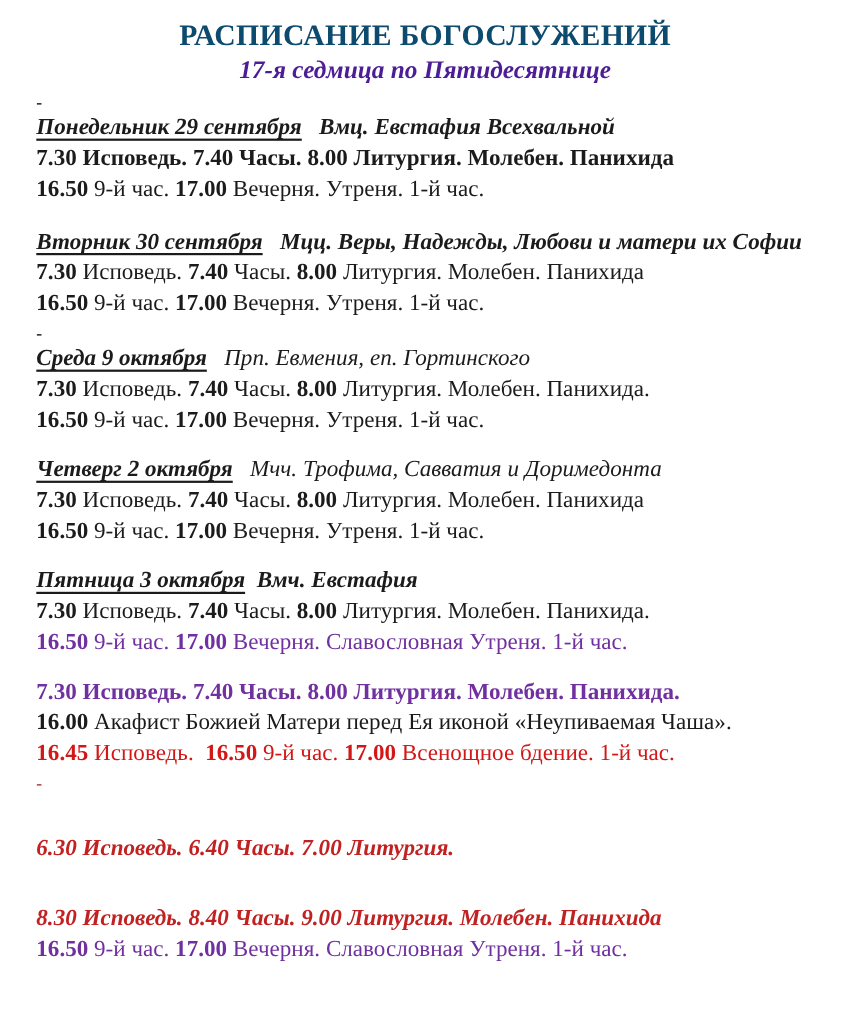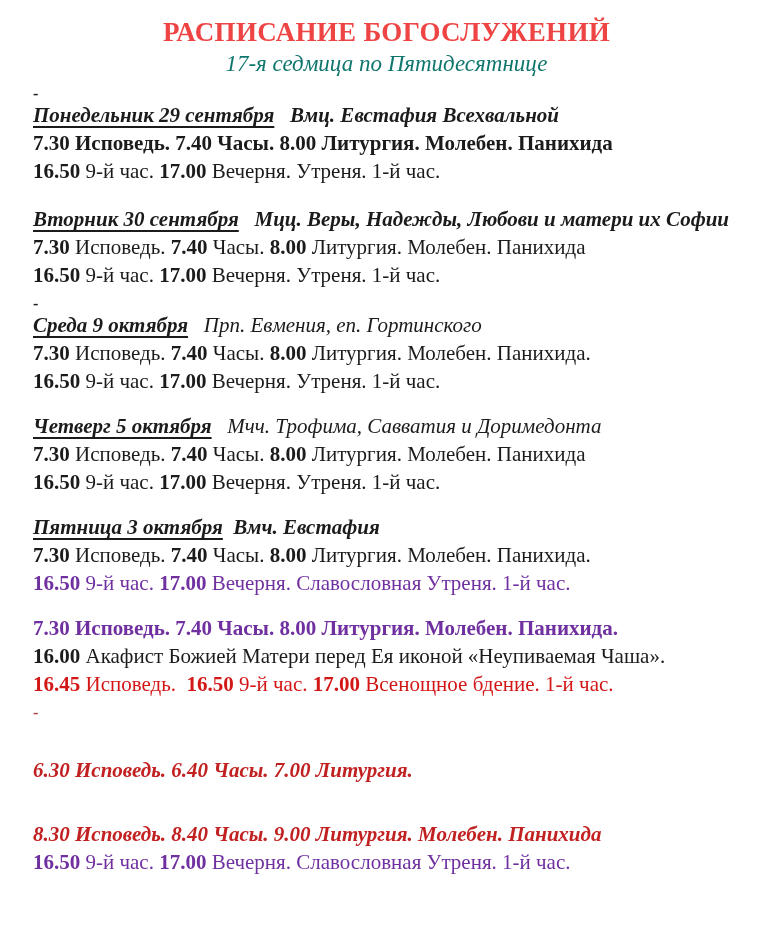--- a/index.html
+++ b/index.html
@@ -70,42 +70,42 @@
     margin-top: 36px;
   }
   .seg-b {
     font-weight: bold;
   }
 </style>
 </head>
 <body>
 
 <div class="page">
-  <h1 class="title" style="color: #ef4444;">РАСПИСАНИЕ БОГОСЛУЖЕНИЙ</h1>
-  <div class="subtitle" style="color: #0f766e;">17-я седмица по Пятидесятнице</div>
+  <h1 class="title" style="color: #0c4a6e;">РАСПИСАНИЕ БОГОСЛУЖЕНИЙ</h1>
+  <div class="subtitle" style="color: #4c1d95; font-weight: bold;">17-я седмица по Пятидесятнице</div>
   <main>
       <section class="day has-dash">
         <div class="dash-line" style="color: rgb(27, 27, 27);">-</div>
         <p class="heading" style="color: rgb(27, 27, 27);"><span class="day-name u">Понедельник 29 сентября</span><span class="sep">   </span><span class="feast">Вмц. Евстафия Всехвальной</span></p>
         <p class="line" style="color: rgb(27, 27, 27);"><span class="seg seg-b">7.30 Исповедь. 7.40 Часы. 8.00 Литургия. Молебен. Панихида</span></p>
         <p class="line" style="color: rgb(27, 27, 27);"><span class="seg seg-b">16.50</span><span class="seg"> 9-й час. </span><span class="seg seg-b">17.00</span><span class="seg"> Вечерня. Утреня. 1-й час.</span></p>
       </section>
       <section class="day">
         <p class="heading" style="color: rgb(27, 27, 27); margin-top: 20px;"><span class="day-name u">Вторник 30 сентября</span><span class="sep">   </span><span class="feast">Мцц. Веры, Надежды, Любови и матери их Софии</span></p>
         <p class="line" style="color: rgb(27, 27, 27);"><span class="seg seg-b">7.30</span><span class="seg"> Исповедь. </span><span class="seg seg-b">7.40</span><span class="seg"> Часы. </span><span class="seg seg-b">8.00</span><span class="seg"> Литургия. Молебен. Панихида</span></p>
         <p class="line" style="color: rgb(27, 27, 27);"><span class="seg seg-b">16.50</span><span class="seg"> 9-й час. </span><span class="seg seg-b">17.00</span><span class="seg"> Вечерня. Утреня. 1-й час.</span></p>
       </section>
       <section class="day has-dash">
         <div class="dash-line" style="color: rgb(27, 27, 27);">-</div>
         <p class="heading" style="color: rgb(27, 27, 27);"><span class="day-name u">Среда 9 октября</span><span class="sep">   </span><span class="feast regular">Прп. Евмения, еп. Гортинского</span></p>
         <p class="line" style="color: rgb(27, 27, 27);"><span class="seg seg-b">7.30</span><span class="seg"> Исповедь. </span><span class="seg seg-b">7.40</span><span class="seg"> Часы. </span><span class="seg seg-b">8.00</span><span class="seg"> Литургия. Молебен. Панихида.</span></p>
         <p class="line" style="color: rgb(27, 27, 27);"><span class="seg seg-b">16.50</span><span class="seg"> 9-й час. </span><span class="seg seg-b">17.00</span><span class="seg"> Вечерня. Утреня. 1-й час.</span></p>
       </section>
       <section class="day">
-        <p class="heading" style="color: rgb(27, 27, 27);"><span class="day-name u">Четверг 5 октября</span><span class="sep">   </span><span class="feast regular">Мчч. Трофима, Савватия и Доримедонта</span></p>
+        <p class="heading" style="color: rgb(27, 27, 27);"><span class="day-name u">Четверг 2 октября</span><span class="sep">   </span><span class="feast regular">Мчч. Трофима, Савватия и Доримедонта</span></p>
         <p class="line" style="color: rgb(27, 27, 27);"><span class="seg seg-b">7.30</span><span class="seg"> Исповедь. </span><span class="seg seg-b">7.40</span><span class="seg"> Часы. </span><span class="seg seg-b">8.00</span><span class="seg"> Литургия. Молебен. Панихида</span></p>
         <p class="line" style="color: rgb(27, 27, 27);"><span class="seg seg-b">16.50</span><span class="seg"> 9-й час. </span><span class="seg seg-b">17.00</span><span class="seg"> Вечерня. Утреня. 1-й час.</span></p>
       </section>
       <section class="day">
         <p class="heading" style="color: rgb(27, 27, 27);"><span class="day-name u">Пятница 3 октября</span><span class="sep">  </span><span class="feast">Вмч. Евстафия</span></p>
         <p class="line" style="color: rgb(27, 27, 27);"><span class="seg seg-b">7.30</span><span class="seg"> Исповедь. </span><span class="seg seg-b">7.40</span><span class="seg"> Часы. </span><span class="seg seg-b">8.00</span><span class="seg"> Литургия. Молебен. Панихида.</span></p>
         <p class="line" style="color: rgb(112, 48, 160);"><span class="seg seg-b">16.50</span><span class="seg"> 9-й час. </span><span class="seg seg-b">17.00</span><span class="seg"> Вечерня. Славословная Утреня. 1-й час.</span></p>
       </section>
       <section class="day">
         <p class="line" style="color: rgb(112, 48, 160);"><span class="seg seg-b">7.30 Исповедь. 7.40 Часы. 8.00 Литургия. Молебен. Панихида.</span></p>

